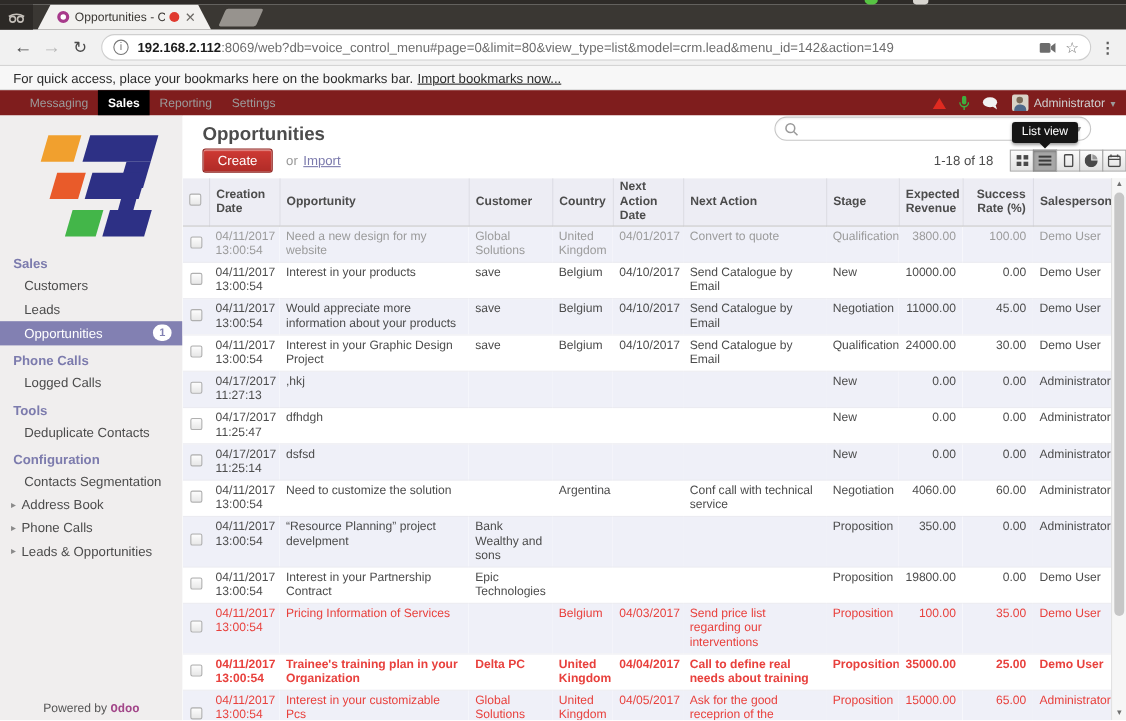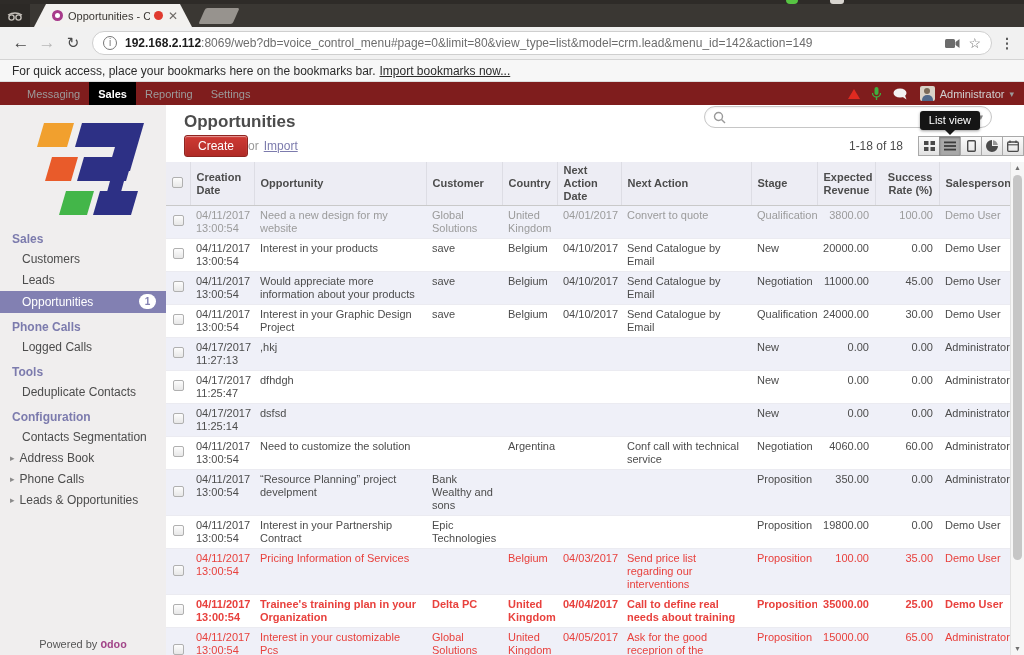--- a/index.html
+++ b/index.html
@@ -67,21 +67,21 @@
 
   .content { position:relative; flex:1; background:#fff; overflow:hidden; }
   .page-header { position:relative; height:57px; }
   .page-title { position:absolute; left:18px; top:7px; font-size:17px; font-weight:bold; color:#4c4c4c; }
   .search-wrap { position:absolute; top:1px; right:32px; width:288px; height:22px; background:#fff; border:1px solid #c6c6c6; border-radius:12px; display:flex; align-items:center; padding:0 8px; box-shadow:inset 0 1px 2px rgba(0,0,0,.06); }
   .search-wrap input { flex:1; border:none; outline:none; font-size:12px; background:transparent; margin-left:6px; color:#333; font-family:"Liberation Sans", sans-serif; }
   .search-clear { width:13px; height:13px; border-radius:50%; background:#b9b9b9; color:#fff; font-size:9px; line-height:13px; text-align:center; }
   .search-caret { margin-left:6px; color:#8a8a8a; font-size:9px; }
   .actions-row { position:absolute; left:18px; right:0; bottom:5px; display:flex; align-items:center; }
   .btn-create { background:linear-gradient(#cf3a34,#b02b27); border:1px solid #8f2521; border-radius:3px; color:#fff; font-size:12px; padding:3px 13px; box-shadow:0 1px 1px rgba(255,255,255,.5) inset; }
-  .or-label { margin-left:0; font-size:12px; color:#999; }
+  .or-label { margin-left:12px; font-size:12px; color:#999; }
   .import-link { margin-left:5px; font-size:12px; color:#7c7bad; }
   .pager { margin-left:auto; margin-right:16px; font-size:12px; color:#4c4c4c; }
   .switcher { display:flex; }
   .sw-btn { width:22px; height:20px; border:1px solid #a9a9a9; margin-left:-1px; background:linear-gradient(#fcfcfc,#e2e2e2); display:flex; align-items:center; justify-content:center; }
   .sw-btn.active { background:#a8a8a8; border-color:#8d8d8d; box-shadow:inset 0 1px 2px rgba(0,0,0,.3); }
   .tooltip { position:absolute; top:6px; right:44px; background:#151515; color:#fff; font-size:11px; padding:3px 9px 4px; border-radius:3px; z-index:30; box-shadow:0 1px 3px rgba(0,0,0,.4); }
   .tooltip::after { content:""; position:absolute; top:100%; left:50%; margin-left:-5px; border:5px solid transparent; border-top-color:#151515; }
 
   
   .list-zone { position:absolute; top:57px; left:0; right:14px; bottom:0; overflow:hidden; }
@@ -343,21 +343,21 @@
               </tr>
               <tr class="r-normal">
                 <td class="cb-cell"><span class="cbx"></span></td>
                 <td class="">04/11/2017 13:00:54</td>
                 <td class="">Interest in your products</td>
                 <td class="">save</td>
                 <td class="">Belgium</td>
                 <td class="nw">04/10/2017</td>
                 <td class="">Send Catalogue by Email</td>
                 <td class="nw">New</td>
-                <td class="al-r nw">20000.00</td>
+                <td class="al-r nw">10000.00</td>
                 <td class="al-r nw">0.00</td>
                 <td class="nw">Demo User</td>
               </tr>
               <tr class="r-normal">
                 <td class="cb-cell"><span class="cbx"></span></td>
                 <td class="">04/11/2017 13:00:54</td>
                 <td class="">Would appreciate more information about your products</td>
                 <td class="">save</td>
                 <td class="">Belgium</td>
                 <td class="nw">04/10/2017</td>

